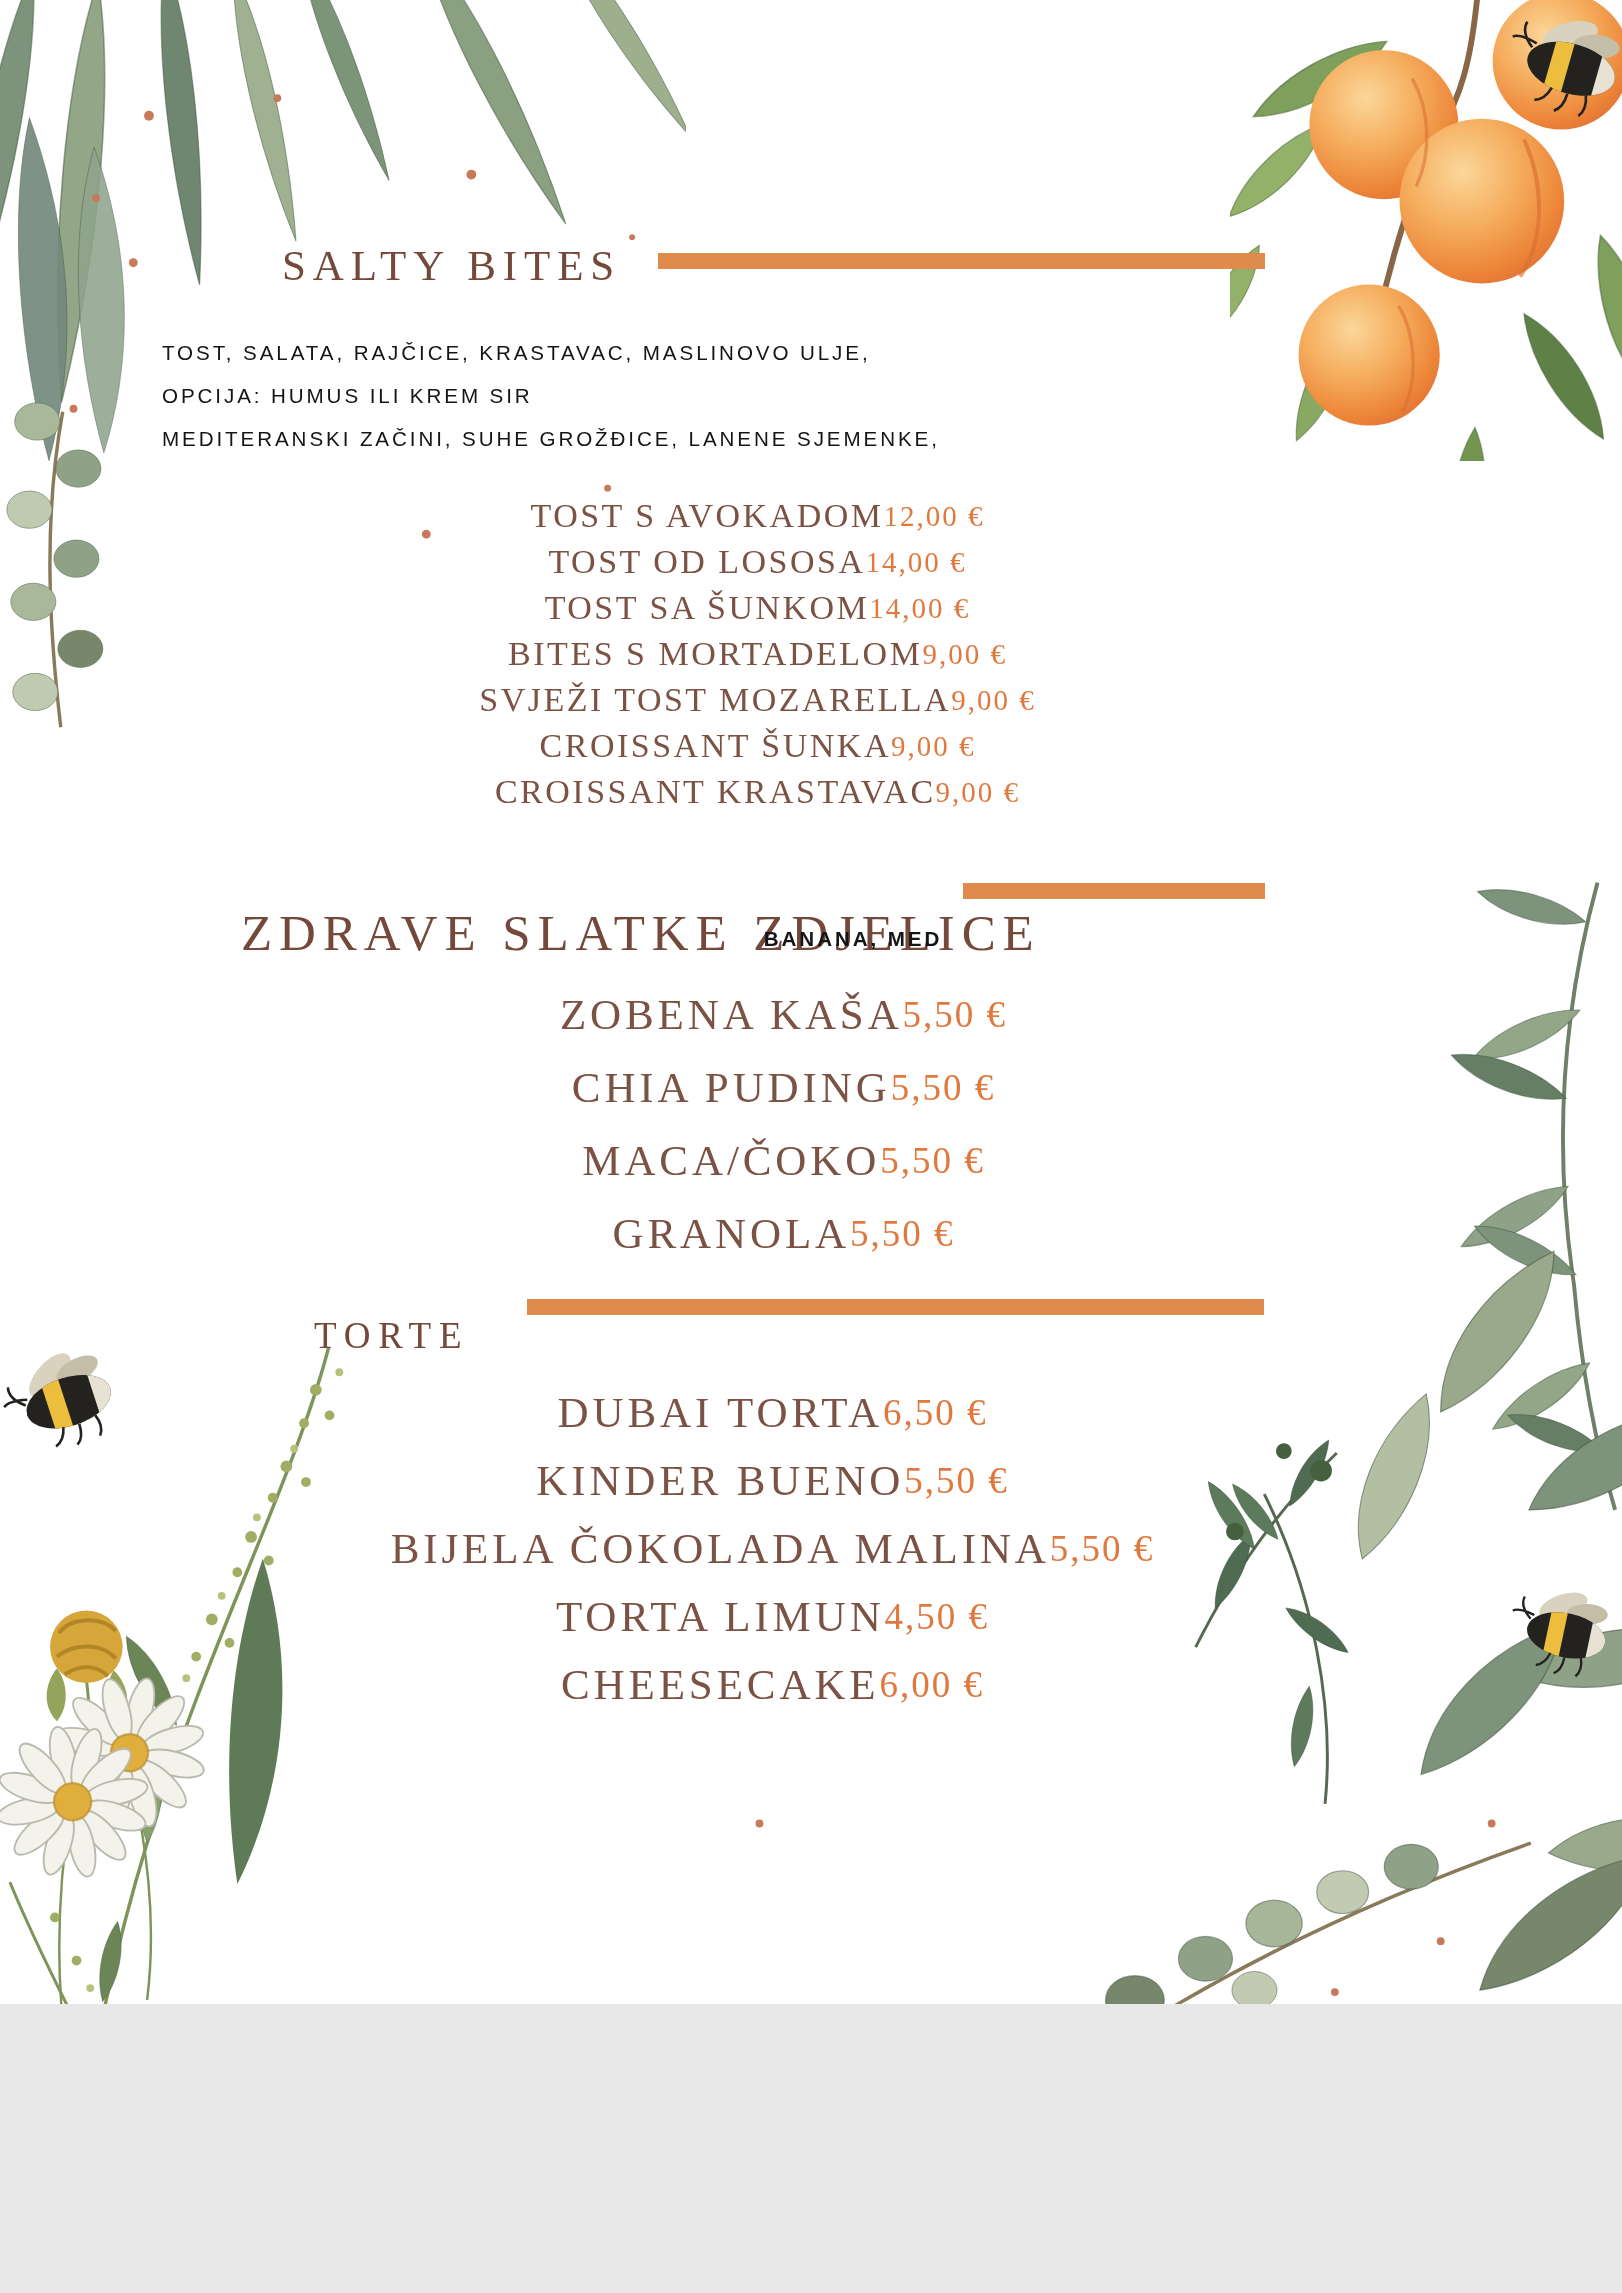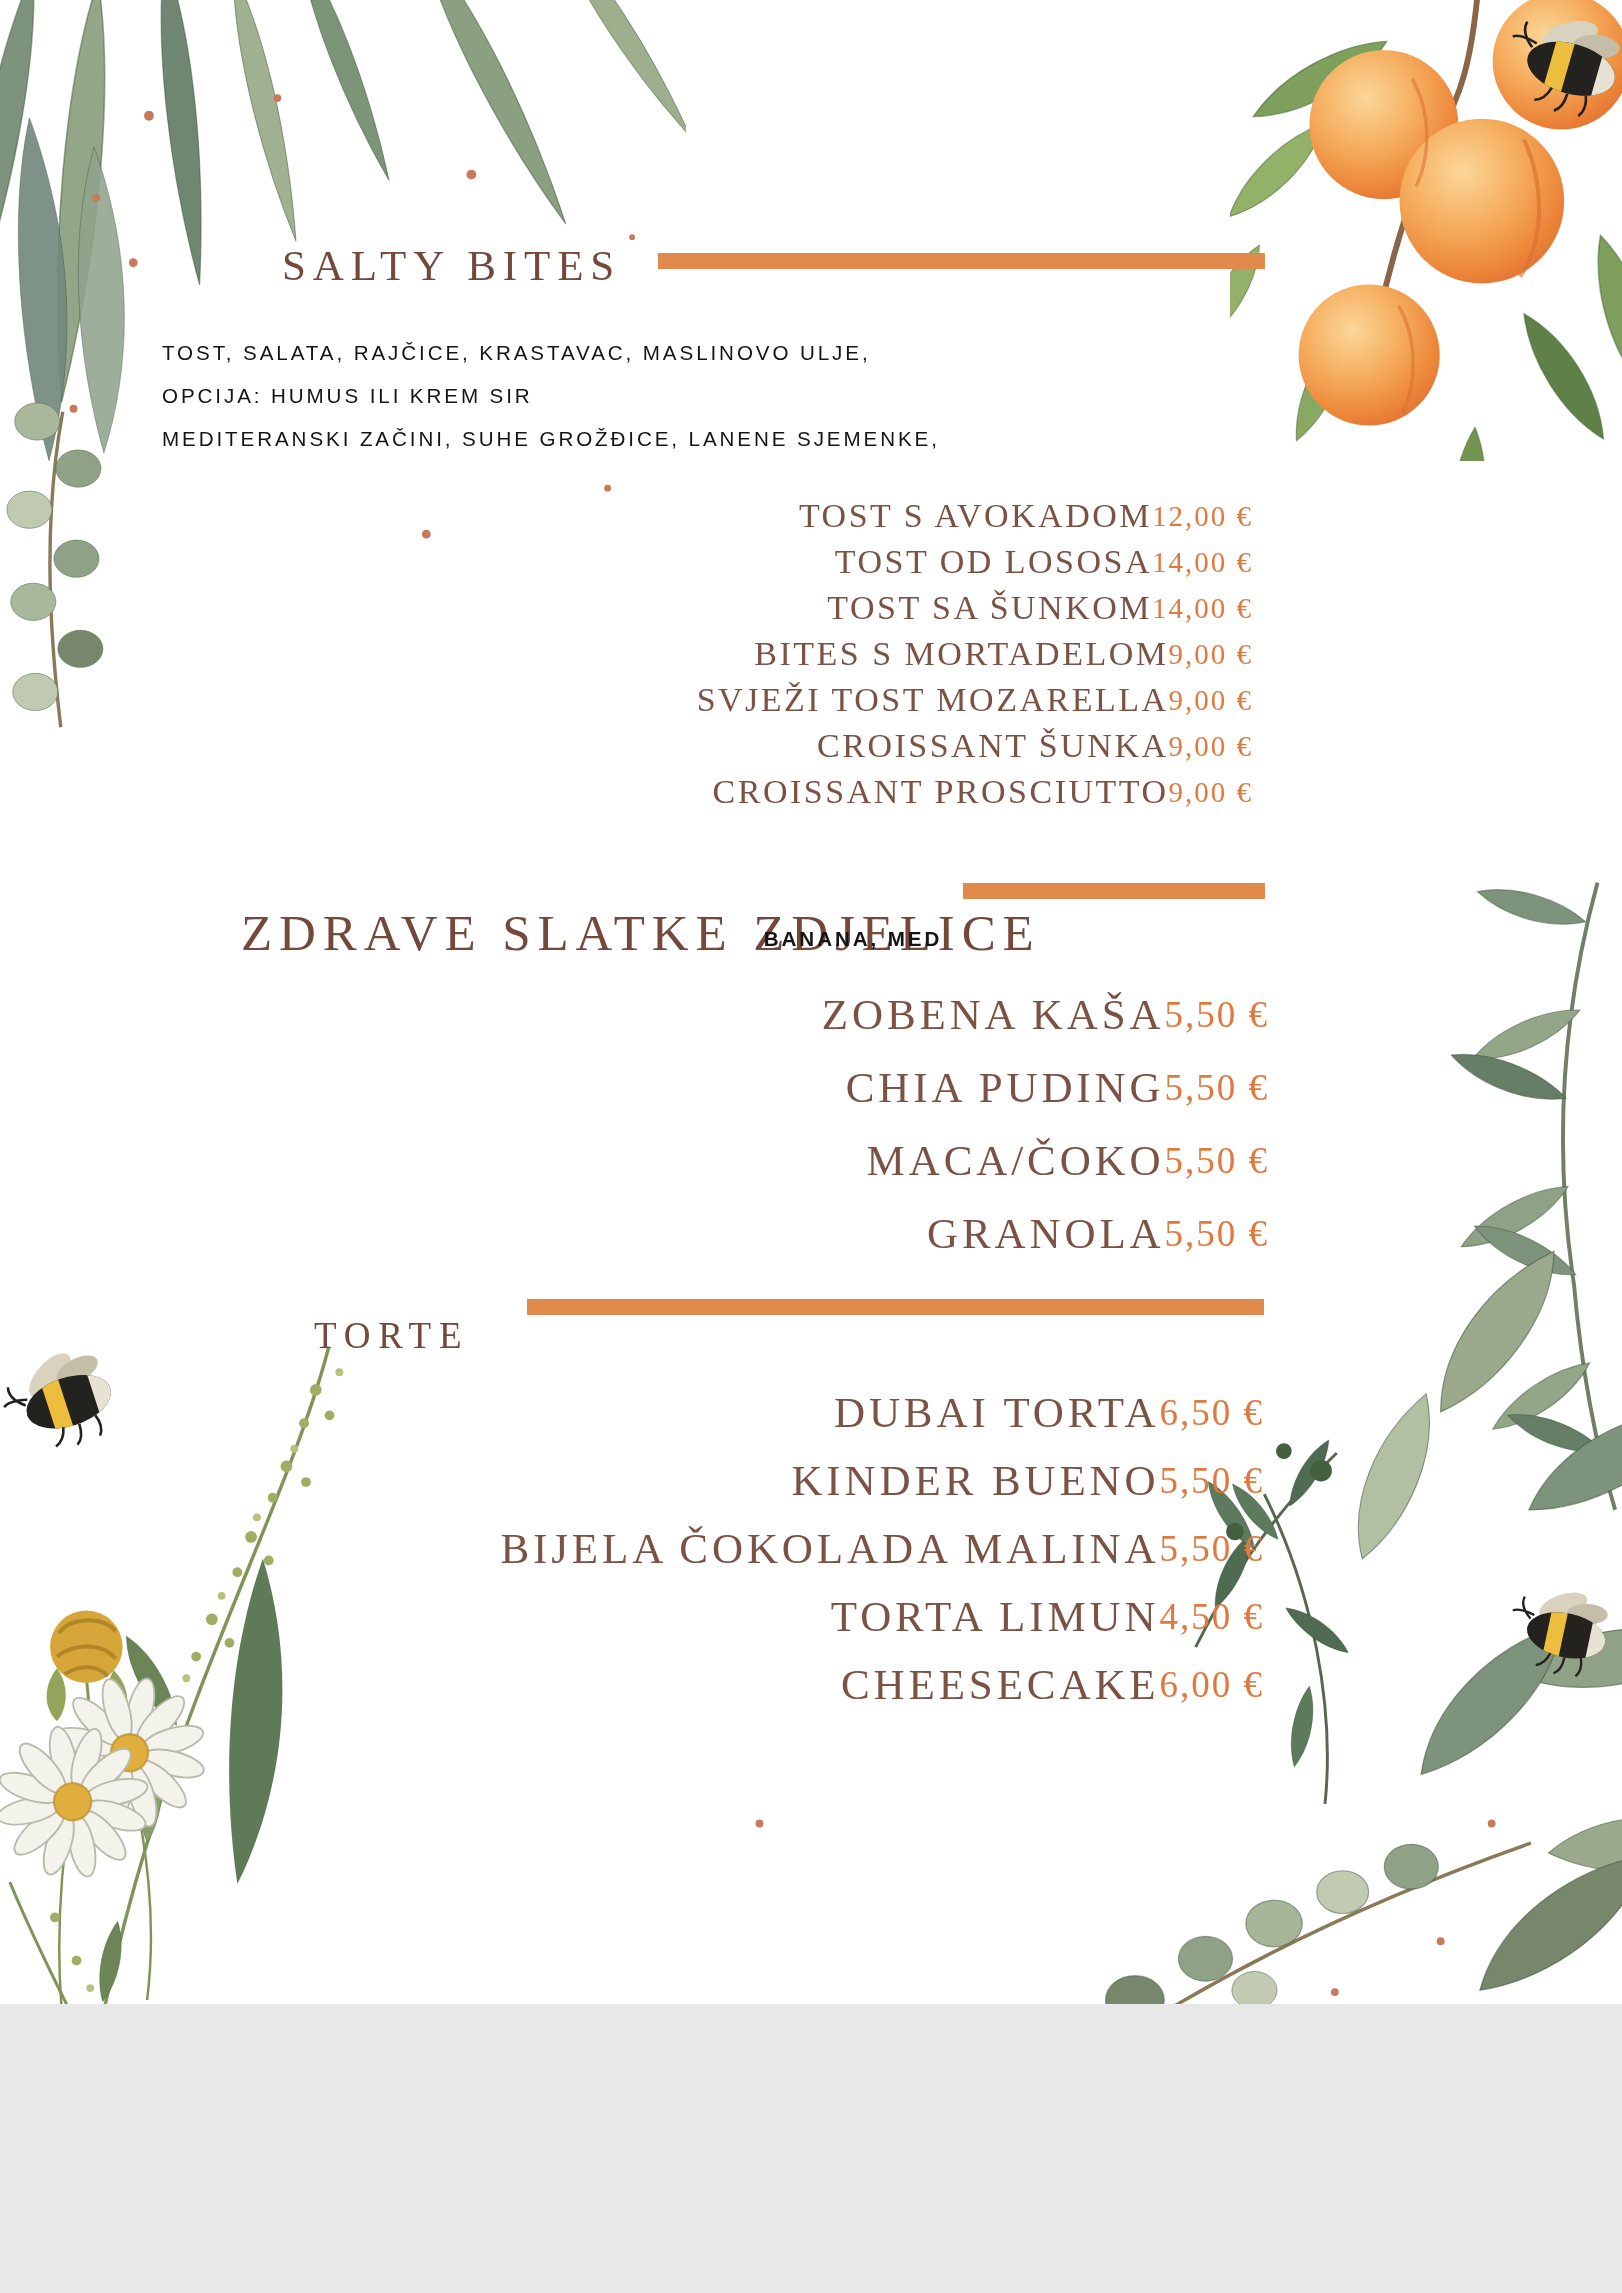--- a/index.html
+++ b/index.html
@@ -45,21 +45,21 @@
     left:363px;top:927px;width:980px;
     text-align:center;
     font-family:"Liberation Sans", sans-serif;
     font-weight:600;
     font-size:20.6px;
     letter-spacing:2.9px;
     color:var(--body-black,#151515);
   }
 
   .list{position:absolute;}
-  .list .row{display:flex;justify-content:flex-end;align-items:center;}
+  .list .row{display:flex;justify-content:center;align-items:center;}
   .iname{
     color:var(--item-brown,#7B5244);
     white-space:nowrap;
   }
   .iprice{
     color:var(--price-orange,#E0793E);
     letter-spacing:2px;
     white-space:nowrap;
   }
   .list1{left:262px;top:493px;width:991px;}
@@ -363,21 +363,21 @@
     </div>
     <div class="row">
       <span class="iname">SVJEŽI TOST MOZARELLA</span>
       <span class="iprice">9,00 €</span>
     </div>
     <div class="row">
       <span class="iname">CROISSANT ŠUNKA</span>
       <span class="iprice">9,00 €</span>
     </div>
     <div class="row">
-      <span class="iname">CROISSANT PROSCIUTTO</span>
+      <span class="iname">CROISSANT KRASTAVAC</span>
       <span class="iprice">9,00 €</span>
     </div>
   </div>
 
   <h2 class="sec-title t2">ZDRAVE SLATKE ZDJELICE</h2>
   <div class="bar bar2"></div>
   <div class="desc2">BANANA, MED</div>
   <div class="list list2">
     <div class="row">
       <span class="iname">ZOBENA KAŠA</span>

